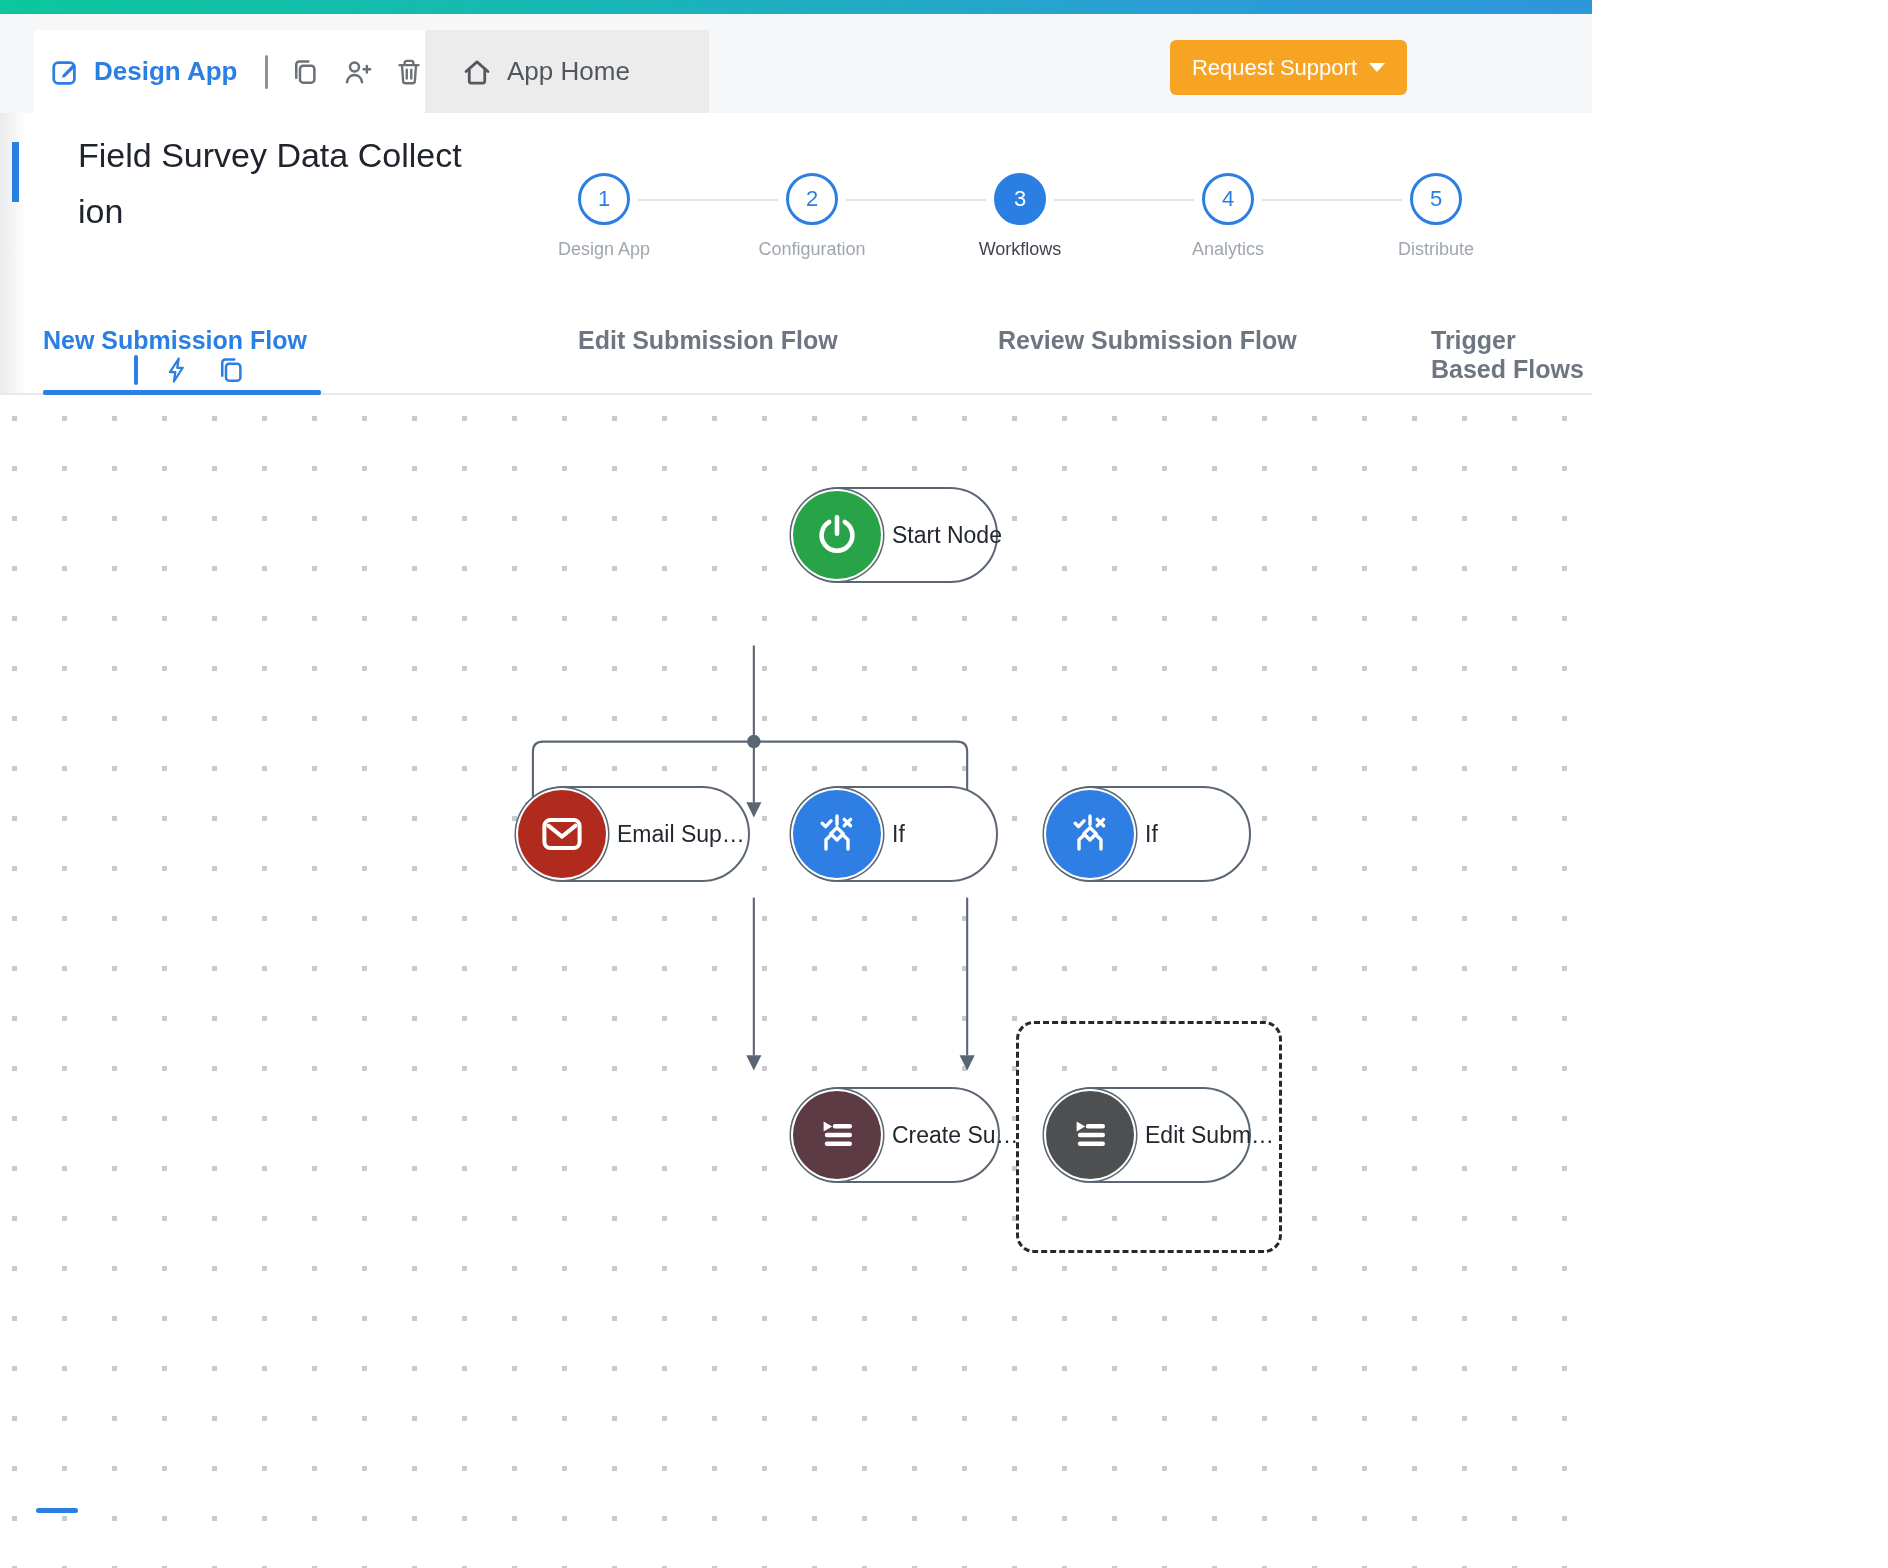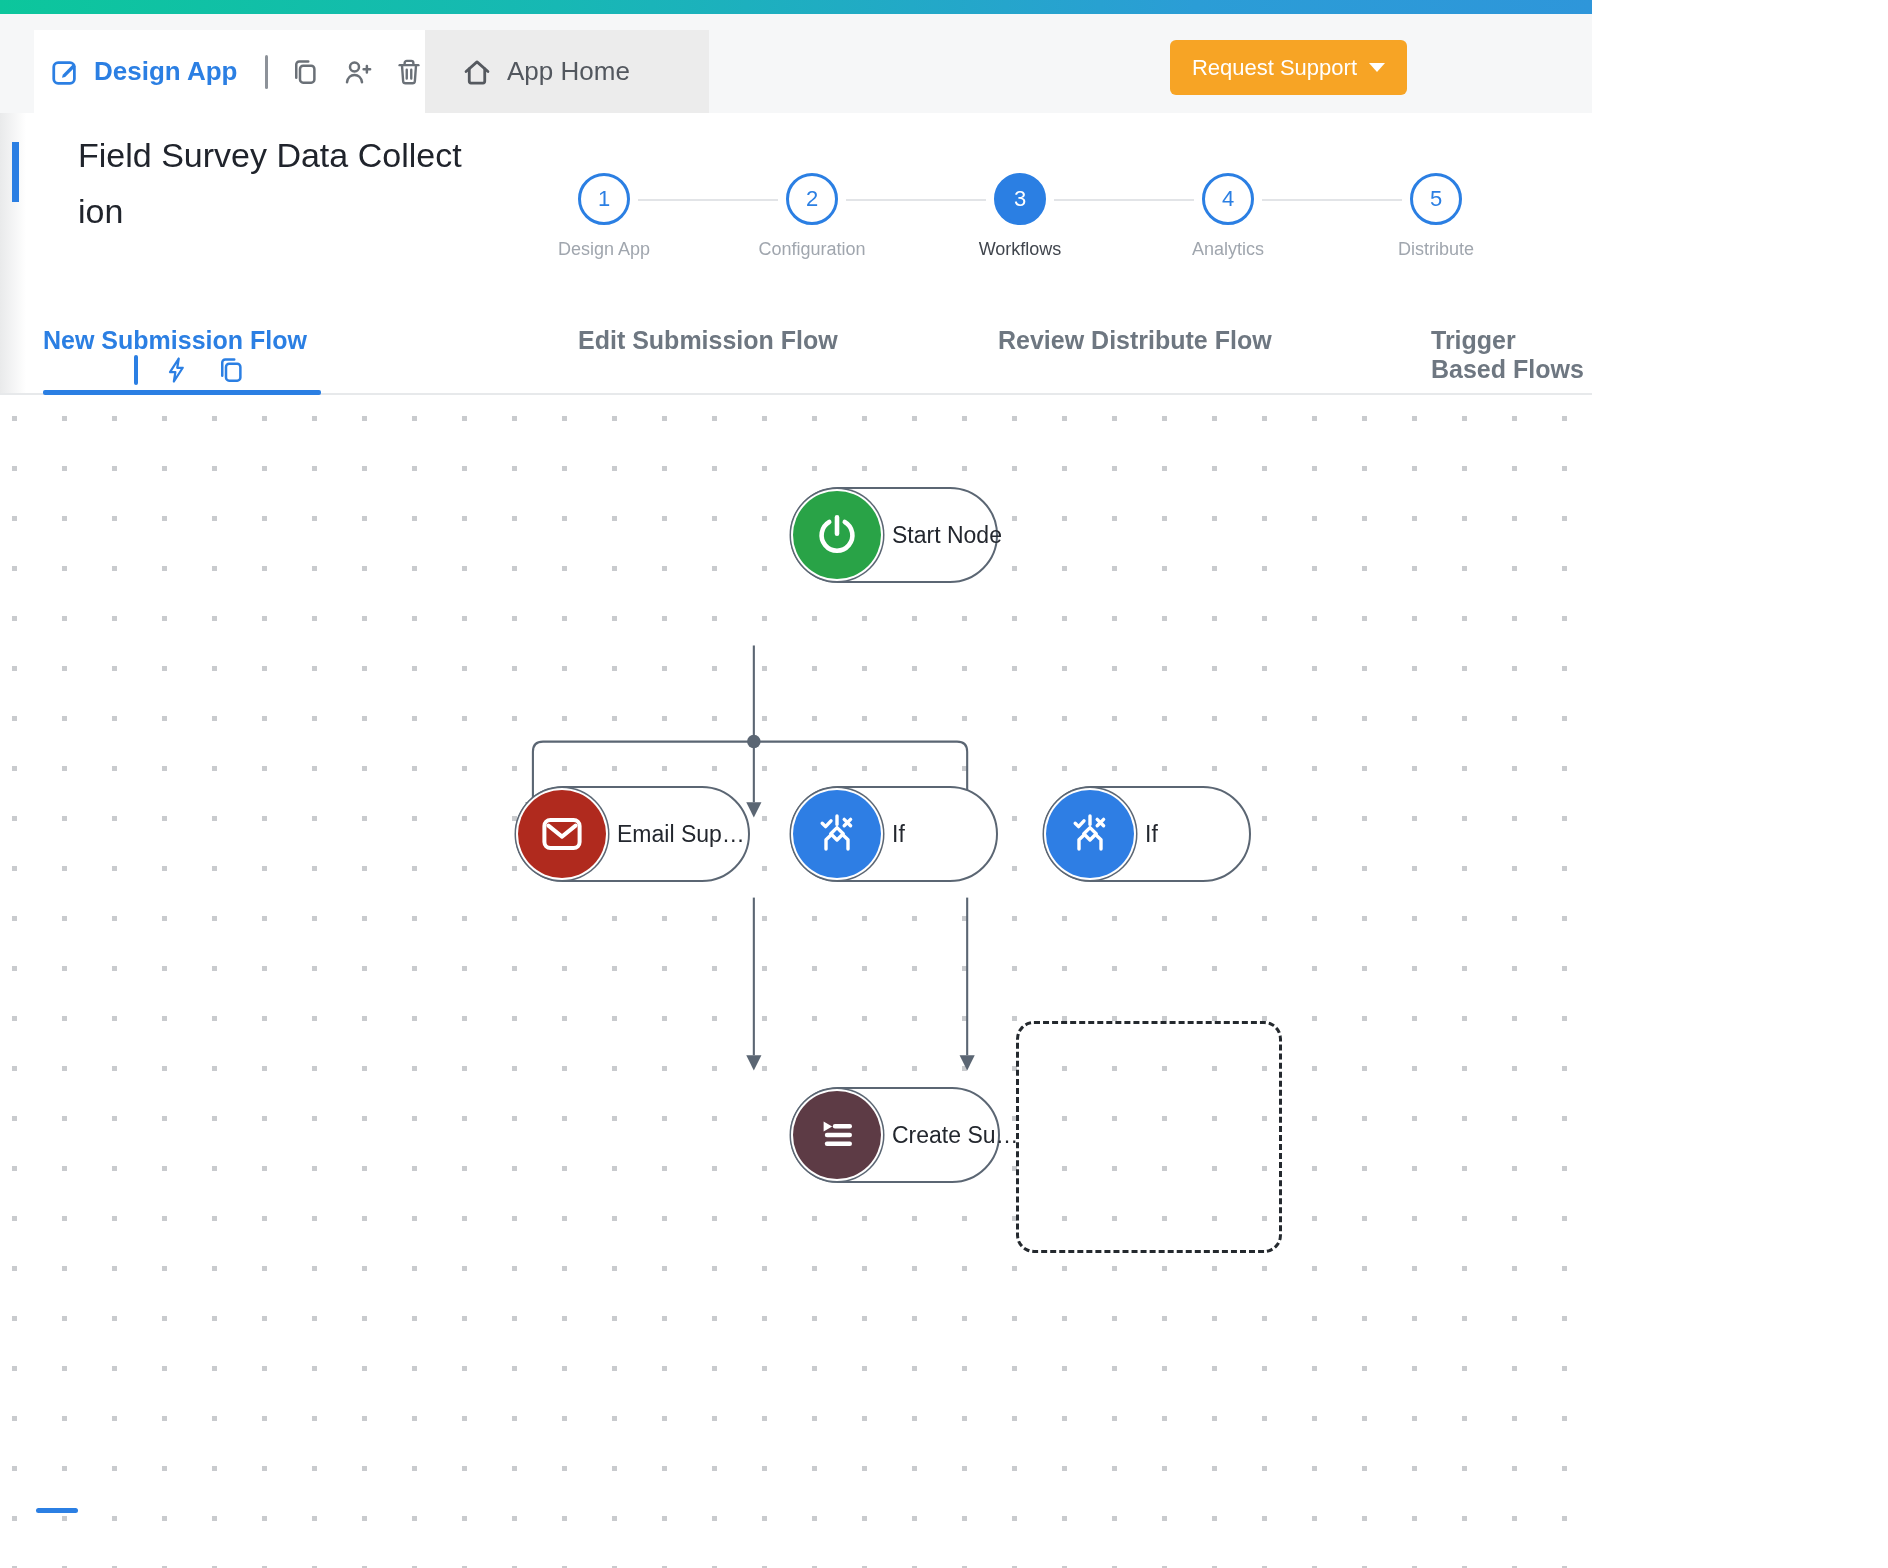--- a/index.html
+++ b/index.html
@@ -196,21 +196,21 @@
           <svg class="ticon stroke" viewBox="0 0 24 24" stroke-width="2">
             <rect x="8" y="7" width="11.5" height="13.5" rx="2.5"></rect>
             <path d="M5 16.5V6A2.4 2.4 0 0 1 7.4 3.6h7.2"></path>
           </svg>
         </span>
       </div>
       <div class="tab" style="left:578px;">
         <span>Edit Submission Flow</span>
       </div>
       <div class="tab" style="left:998px;">
-        <span>Review Distribute Flow</span>
+        <span>Review Submission Flow</span>
       </div>
       <div class="tab" style="left:1431px;">
         <span>Trigger Based Flows</span>
       </div>
     </div>
 
     <div class="canvas">
 
       <svg class="edges" viewBox="0 0 1888 1173">
         <g stroke="#5b6673" stroke-width="2.5" fill="none">
@@ -286,18 +286,29 @@
           <svg class="stroke" viewBox="0 0 24 24" stroke-width="2.2">
             <path d="M11 7.6h7.4"></path>
             <path d="M7 12h11.4"></path>
             <path d="M7 16.4h11.4"></path>
             <path d="M5.3 5.3v4.9l4.3-2.45z" fill="currentColor" stroke="none"></path>
           </svg>
         </span>
         <span class="nlabel">Create Su…</span>
       </div>
 
+      <div class="fnode" style="left:1043px; top:692px; width:208px;">
+        <span class="ncircle c-gray">
+          <svg class="stroke" viewBox="0 0 24 24" stroke-width="2.2">
+            <path d="M11 7.6h7.4"></path>
+            <path d="M7 12h11.4"></path>
+            <path d="M7 16.4h11.4"></path>
+            <path d="M5.3 5.3v4.9l4.3-2.45z" fill="currentColor" stroke="none"></path>
+          </svg>
+        </span>
+        <span class="nlabel">Edit Subm…</span>
+      </div>
 
       <div class="hscroll"></div>
     </div>
   </div>
 
 </div>
 
 </body></html>

